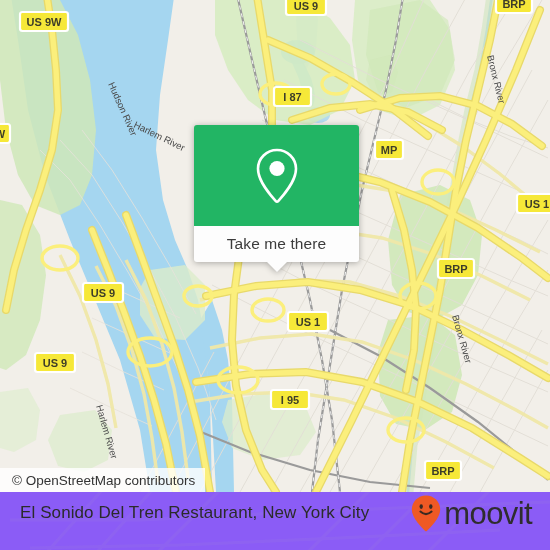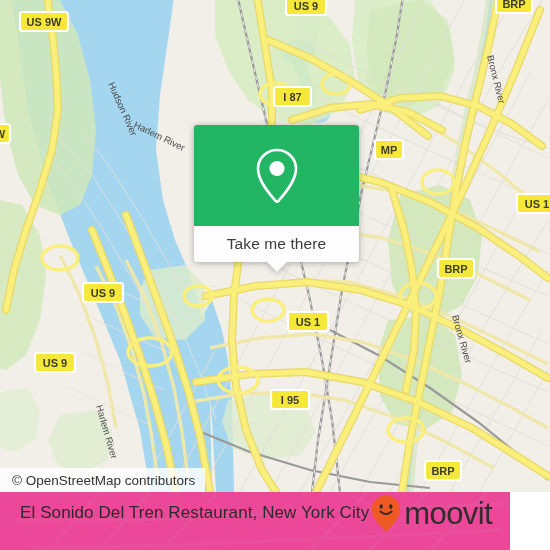--- a/index.html
+++ b/index.html
@@ -91,23 +91,23 @@
     font-size: 13.5px;
     color: #333333;
     white-space: nowrap;
   }
 
   
   #bottom-bar {
     position: absolute;
     left: 0;
     top: 492px;
-    width: 510px;
+    width: 550px;
     height: 58px;
-    background: #ec4899;
+    background: #8b5cf6;
     display: flex;
     align-items: center;
     justify-content: space-between;
     padding: 0 18px 16px 20px;
     overflow: hidden;
   }
   #bottom-bar-watermark {
     position: absolute;
     left: 0; top: -492px;
     width: 550px; height: 550px;

